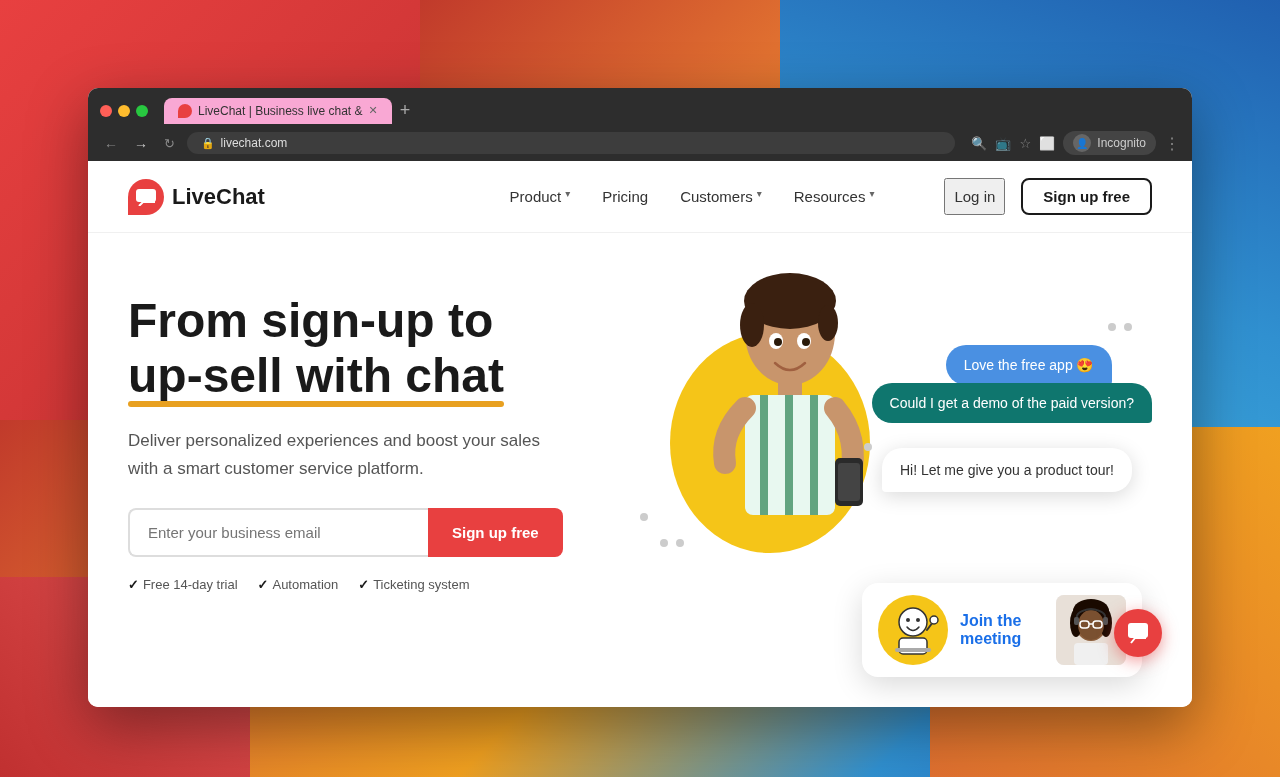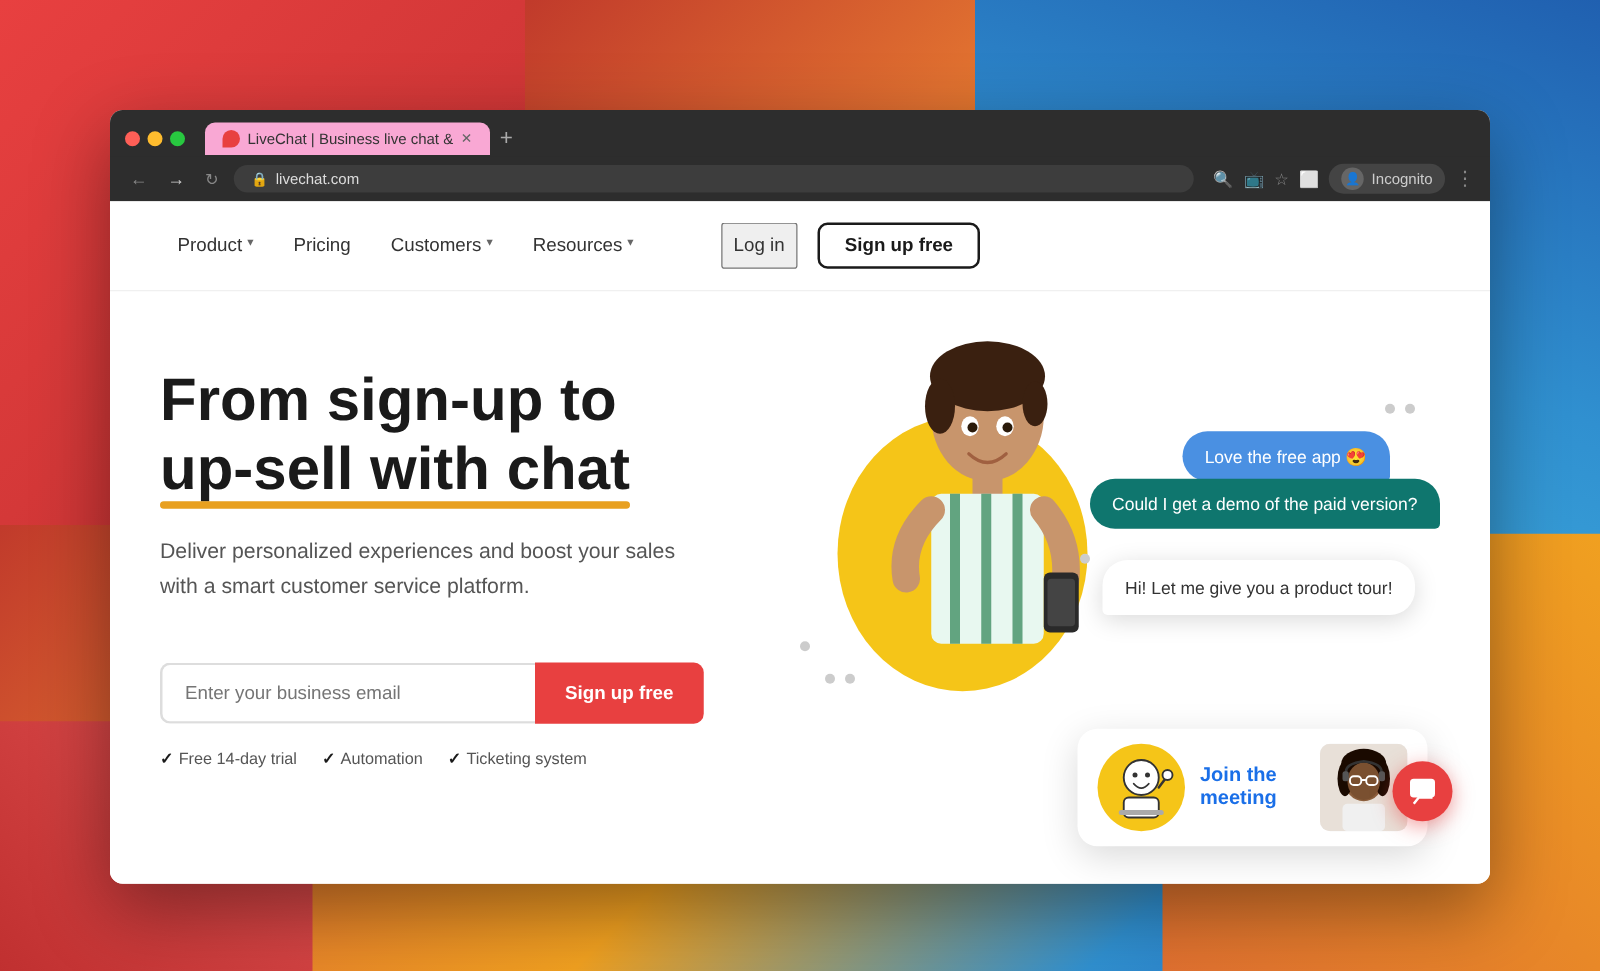--- a/index.html
+++ b/index.html
@@ -285,21 +285,21 @@
       right: 0;
       height: 6px;
       background: #e8a020;
       border-radius: 3px;
     }
 
     .hero-subtitle {
       font-size: 17px;
       color: #555;
       line-height: 1.6;
-      margin-bottom: 48px;
+      margin-bottom: 26px;
       max-width: 420px;
     }
 
     .hero-form {
       display: flex;
       gap: 0;
       margin-bottom: 20px;
     }
     .email-input {
       flex: 1;
@@ -472,20 +472,29 @@
           <span class="incognito-text">Incognito</span>
         </div>
         <button class="more-btn">⋮</button>
       </div>
     </div>
   </div>
 
   <div class="website-content">
 
     <nav class="site-nav">
+      <div class="logo">
+        <div class="logo-icon">
+          <svg width="22" height="18" viewBox="0 0 22 18" fill="none">
+            <rect x="1" y="1" width="20" height="13" rx="3" fill="white"></rect>
+            <path d="M4 18 L8 14 H20" stroke="white" stroke-width="2" fill="none"></path>
+          </svg>
+        </div>
+        <span class="logo-text">LiveChat</span>
+      </div>
 
       <div class="nav-items">
         <div class="nav-item">
           <span>Product</span>
           <span class="nav-chevron">▾</span>
         </div>
         <div class="nav-item">
           <span>Pricing</span>
         </div>
         <div class="nav-item">

